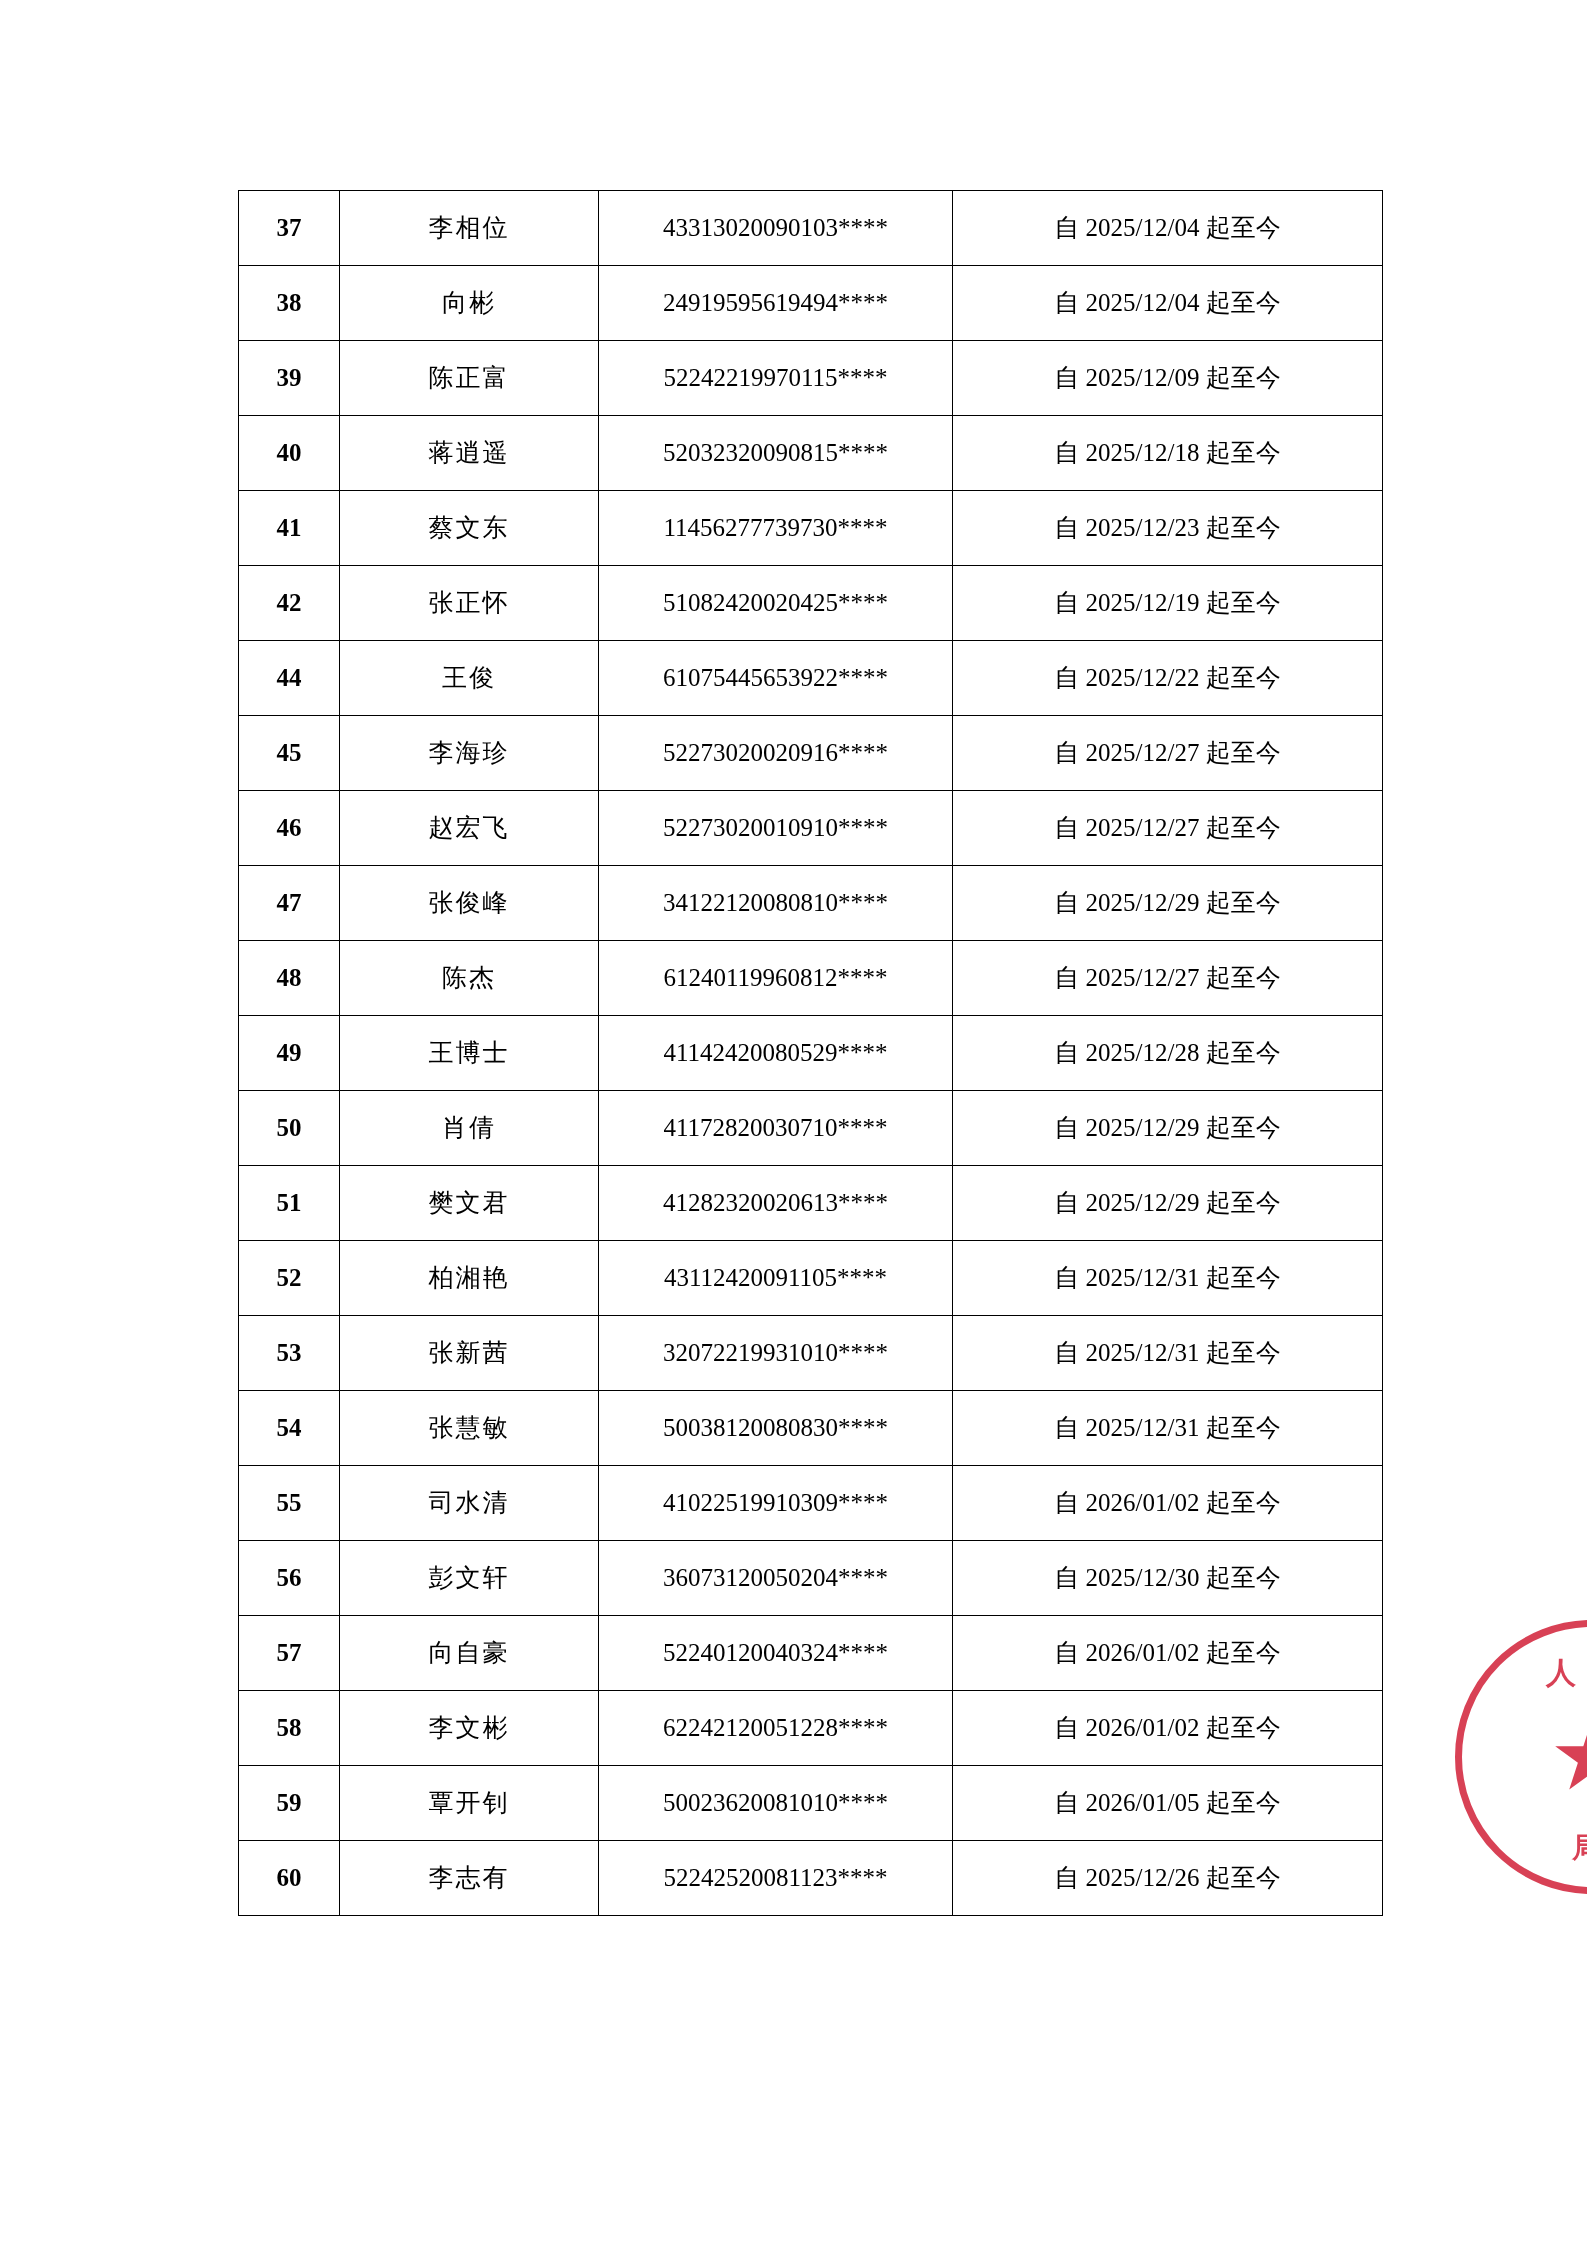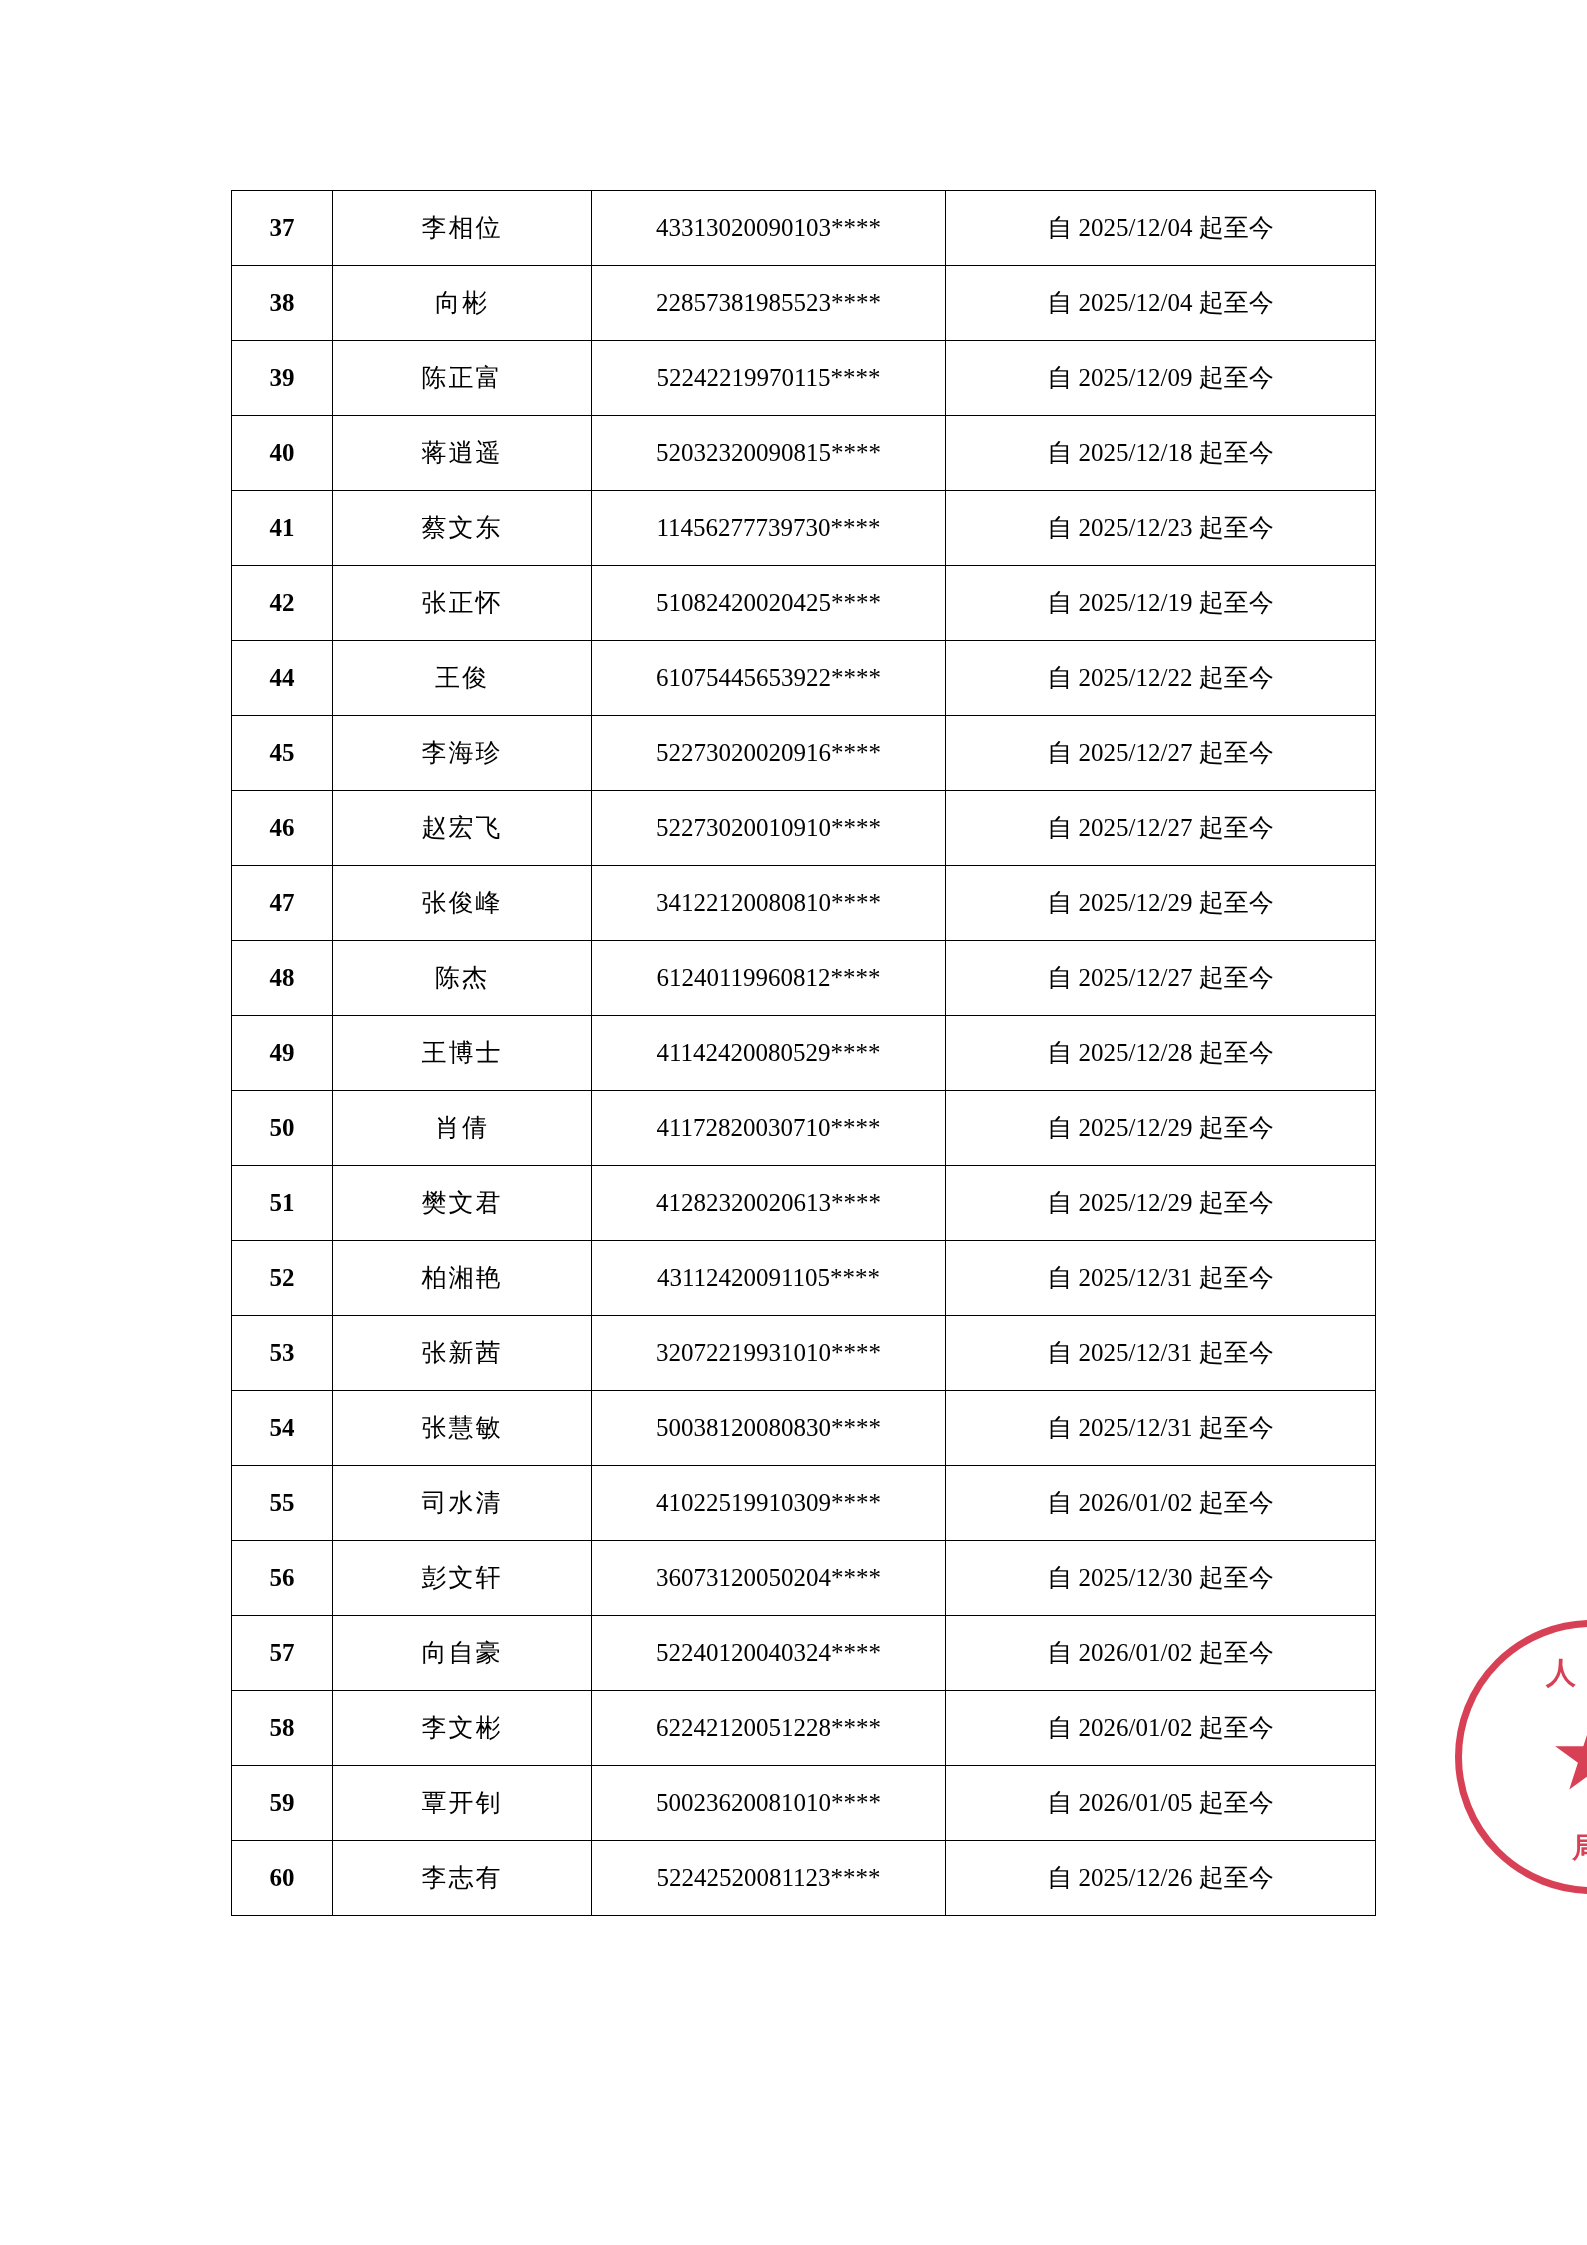--- a/index.html
+++ b/index.html
@@ -17,21 +17,21 @@
   }
   .page {
     position: absolute;
     left: 0;
     top: 0;
     width: 1587px;
     height: 2245px;
   }
   .table-wrap {
     position: absolute;
-    left: 231px;
+    left: 238px;
     top: 190px;
     width: 1108px;
   }
   table.roster {
     border-collapse: collapse;
     width: 1108px;
     table-layout: fixed;
   }
   table.roster td {
     border: 1px solid #000000;
@@ -136,21 +136,21 @@
       <tbody>
           <tr>
             <td class="c-idx">37</td>
             <td class="c-name">李相位</td>
             <td class="c-id">43313020090103****</td>
             <td class="c-period">自 2025/12/04 起至今</td>
           </tr>
           <tr>
             <td class="c-idx">38</td>
             <td class="c-name">向彬</td>
-            <td class="c-id">22857381985523****</td>
+            <td class="c-id">24919595619494****</td>
             <td class="c-period">自 2025/12/04 起至今</td>
           </tr>
           <tr>
             <td class="c-idx">39</td>
             <td class="c-name">陈正富</td>
             <td class="c-id">52242219970115****</td>
             <td class="c-period">自 2025/12/09 起至今</td>
           </tr>
           <tr>
             <td class="c-idx">40</td>

